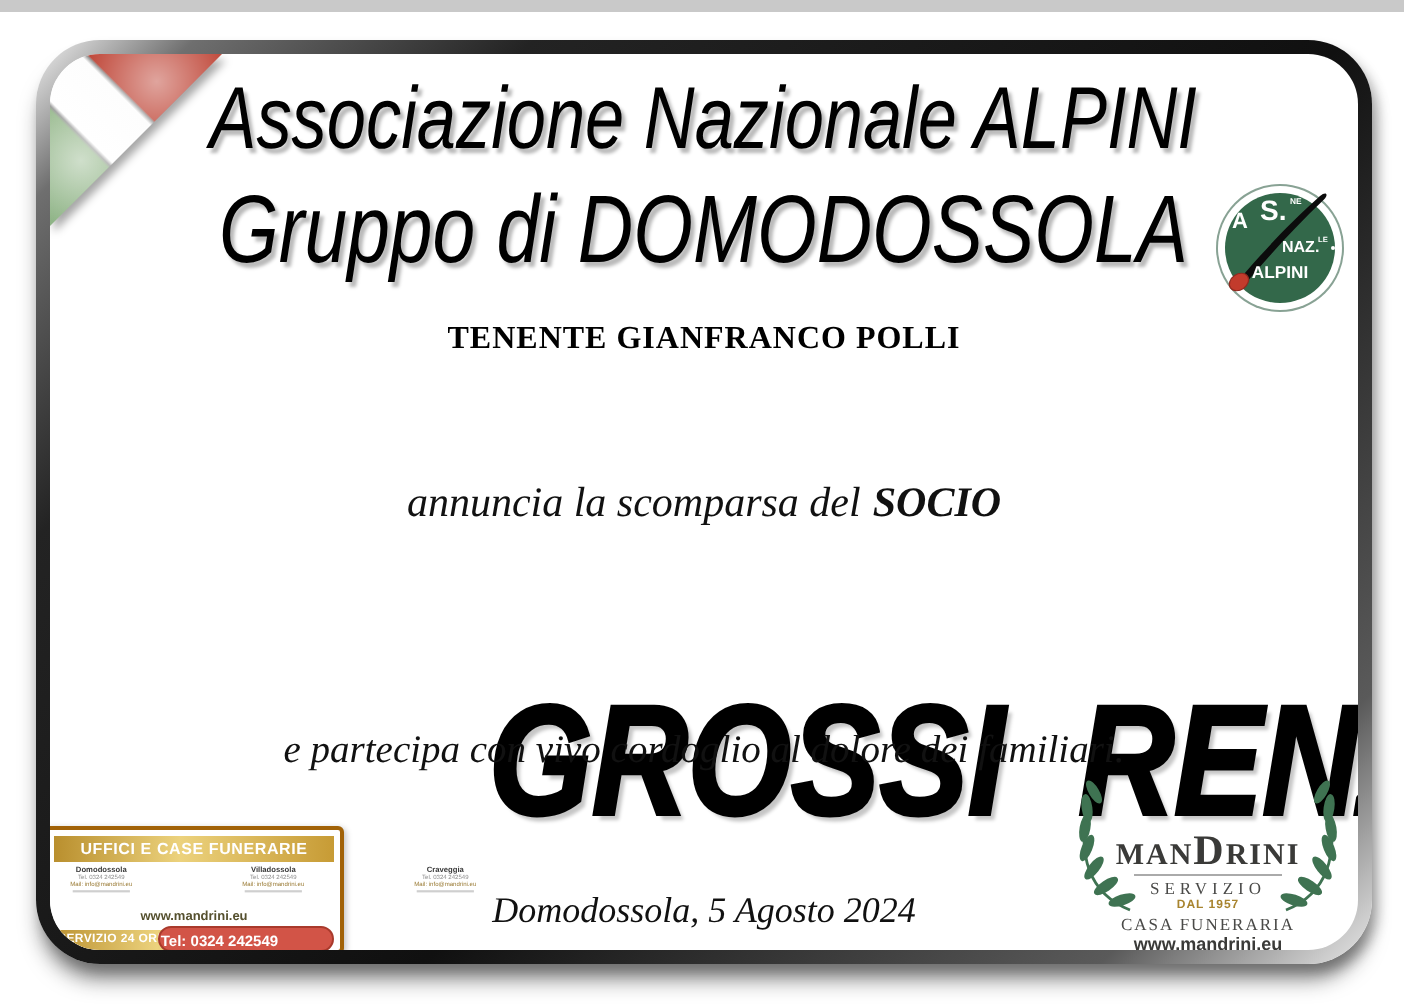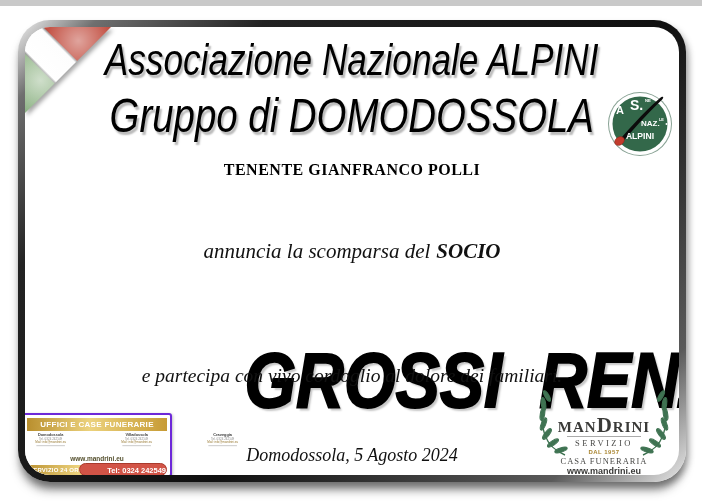--- a/index.html
+++ b/index.html
@@ -37,40 +37,40 @@
   .deceased span{display:inline-block;transform:scaleX(.85);-webkit-text-stroke:2px #000;
     text-shadow:3px 3px 2px #c6c6c6;}
   .condolence{top:338px;font-family:"Liberation Serif",serif;font-style:italic;font-size:19.5px;color:#111;}
   .dateline{top:418px;font-family:"Liberation Serif",serif;font-style:italic;font-size:18px;color:#111;}
 
   
   .ana{position:absolute;left:582px;top:64px;width:66px;height:66px;}
 
   
   .badge{position:absolute;left:-3px;bottom:-2px;width:150px;height:64px;box-sizing:border-box;
-    background:#fff;border:2px solid #6d28d9;border-radius:3px;
+    background:#fff;border:2px solid #a16207;border-radius:3px;
     box-shadow:1px 1px 3px rgba(0,0,0,.25);}
   .badge-banner{margin:3px 3px 0;height:13px;line-height:13px;text-align:center;color:#fff;
     font-weight:bold;font-size:8px;letter-spacing:.3px;white-space:nowrap;
     background:linear-gradient(90deg,#b98f2e 0%,#ecd27d 45%,#c79b35 100%);}
   .badge-cols{display:flex;margin:2px 3px 0;height:22px;}
   .badge-col{flex:1;overflow:visible;}
   .col-inner{width:86px;transform:scale(.55);transform-origin:top left;text-align:center;}
   .town{font-size:7px;font-weight:bold;color:#3a3a3a;line-height:8px;}
   .tiny{font-size:5.5px;color:#8a8a8a;line-height:6px;}
   .tiny.mail{color:#9a7b35;}
   .addr-bar{width:60%;height:2px;background:#cfcfcf;margin:1.5px auto 0;}
   .badge-site{text-align:center;font-size:6.5px;color:#55502e;font-weight:bold;line-height:7px;}
   .badge-bottom{position:relative;height:14px;margin-top:1px;}
   .ribbon{position:absolute;left:0;top:2px;width:62%;height:11px;line-height:11px;
     background:linear-gradient(90deg,#b98f2e,#ecd27d 60%,#c79b35);color:#fff;font-weight:bold;
     font-size:6px;letter-spacing:.2px;padding-left:5px;box-sizing:border-box;white-space:nowrap;}
   .pill{position:absolute;right:3px;top:0;width:60%;height:13px;line-height:13px;border-radius:8px;
     background:#d25447;border:1px solid #a93a2c;color:#fff;font-weight:bold;font-size:7.5px;
-    text-align:right;white-space:nowrap;box-sizing:border-box;}
+    text-align:left;white-space:nowrap;box-sizing:border-box;}
 
   
   .mandrini{position:absolute;right:2px;bottom:2px;width:146px;height:84px;text-align:center;}
   .mandrini svg.laurel{position:absolute;left:0;top:0;}
   .m-name{margin-top:28px;font-family:"Liberation Serif",serif;color:#3a3a38;font-weight:bold;
     font-size:15px;letter-spacing:1px;line-height:16px;}
   .m-name .bigD{font-size:21px;}
   .m-rule{width:74px;height:1px;background:#aaa;margin:1px auto 2px;}
   .m-family{font-size:8.5px;letter-spacing:2.5px;color:#4a4a48;font-family:"Liberation Serif",serif;line-height:9px;}
   .m-since{font-size:6px;font-weight:bold;color:#a8842f;line-height:8px;letter-spacing:.5px;}

